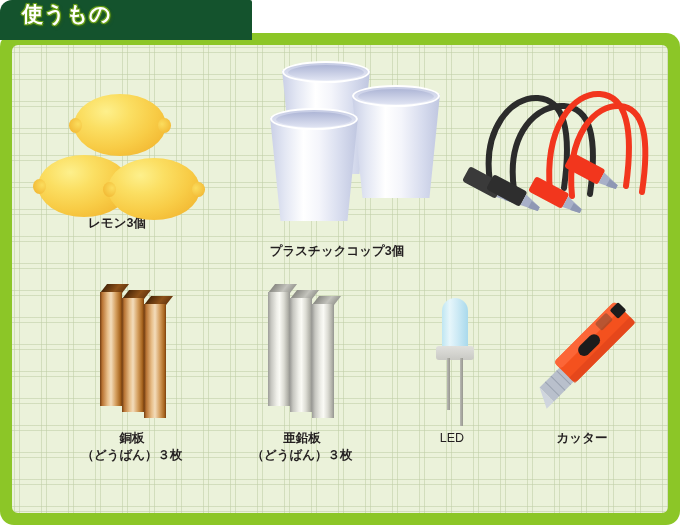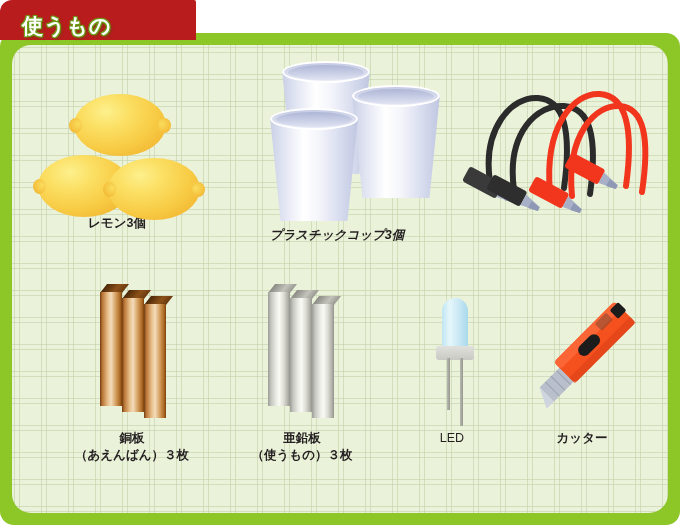--- a/index.html
+++ b/index.html
@@ -13,45 +13,45 @@
 
   
   .frame{
     position:absolute;left:0;top:33px;width:680px;height:492px;
     background:#8cc627;
     border-radius:14px;
     box-sizing:border-box;
   }
   
   .title-tab{
-    position:absolute;left:0;top:0;width:196px;height:40px;
-    background:#b91c1c;
+    position:absolute;left:0;top:0;width:252px;height:40px;
+    background:#14532d;
     border-top-left-radius:12px;
     border-top-right-radius:2px;
-    display:flex;align-items:flex-end;
+    display:flex;align-items:flex-start;
   }
   .title-text{
     margin-left:22px;
     color:#ffffff;
     font-size:21px;
     font-weight:bold;
     letter-spacing:1px;
     text-shadow:
       0 0 3px #5f9412,
       1px 1px 0 #6ea61a,
       -1px 1px 0 #6ea61a,
       1px -1px 0 #6ea61a,
       -1px -1px 0 #6ea61a,
       2px 2px 3px rgba(60,100,10,.5);
   }
 
   
   .panel{
     position:absolute;left:12px;top:45px;width:656px;height:468px;
-    border-radius:19px;
+    border-radius:6px;
     background-color:#ebf2da;
     background-image:
       repeating-linear-gradient(to right,
         rgba(190,205,165,.55) 0 1px, transparent 1px 5px,
         rgba(190,205,165,.55) 5px 6px, transparent 6px 27px),
       repeating-linear-gradient(to bottom,
         rgba(190,205,165,.55) 0 1px, transparent 1px 5px,
         rgba(190,205,165,.55) 5px 6px, transparent 6px 27px);
     background-position:2px 2px;
     overflow:hidden;
@@ -162,21 +162,21 @@
           <div class="body"></div>
             <div class="rim"></div>
             <div class="inner"></div>
         </div>
         <div class="cup" style="left:48px;top:55px;width:88px;height:126px;">
           <div class="body"></div>
             <div class="rim"></div>
             <div class="inner"></div>
         </div>
       </div>
-      <div class="cap" style="margin-top:12px;font-style:italic;">プラスチックコップ3個</div>
+      <div class="cap" style="margin-top:28px;">プラスチックコップ3個</div>
     </div>
 
     <div class="item" style="left:440px;top:25px;width:210px;">
       <div class="art" style="height:145px;">
         <svg width="210" height="145" viewBox="0 0 210 145">
           <g fill="none" stroke-linecap="round">
             <path d="M38 112 C30 58 60 26 86 28 C112 30 120 60 112 118" stroke="#2b2b2b" stroke-width="6"></path>
             <path d="M62 120 C54 62 86 34 112 36 C138 38 146 66 138 124" stroke="#2b2b2b" stroke-width="6"></path>
             <path d="M98 122 C92 56 122 22 148 24 C174 26 182 58 174 116" stroke="#f2361d" stroke-width="6"></path>
             <path d="M120 126 C114 64 144 34 168 36 C192 38 198 68 190 122" stroke="#f2361d" stroke-width="6"></path>
@@ -222,40 +222,40 @@
         <div class="plate copper" style="left:90px;top:10px;">
             <div class="top"></div>
             <div class="face"></div>
           </div>
         <div class="plate copper" style="left:112px;top:16px;">
             <div class="top"></div>
             <div class="face"></div>
           </div>
       </div>
       <div class="cap">銅板
-（あえんばん）３枚</div>
+（どうばん）３枚</div>
     </div>
 
     <div class="item" style="left:190px;top:235px;width:200px;">
       <div class="art" style="height:150px;">
         <div class="plate zinc" style="left:66px;top:4px;">
             <div class="top"></div>
             <div class="face"></div>
           </div>
         <div class="plate zinc" style="left:88px;top:10px;">
             <div class="top"></div>
             <div class="face"></div>
           </div>
         <div class="plate zinc" style="left:110px;top:16px;">
             <div class="top"></div>
             <div class="face"></div>
           </div>
       </div>
       <div class="cap">亜鉛板
-（使うもの）３枚</div>
+（どうばん）３枚</div>
     </div>
 
     <div class="item" style="left:360px;top:235px;width:160px;">
       <div class="art" style="height:150px;">
         <div style="position:absolute;left:56px;top:18px;width:54px;height:120px;">
           <div class="led-dome"></div>
           <div class="led-flange"></div>
           <div class="led-leg" style="left:19px;top:60px;height:52px;"></div>
           <div class="led-leg" style="left:32px;top:60px;height:68px;"></div>
         </div>

